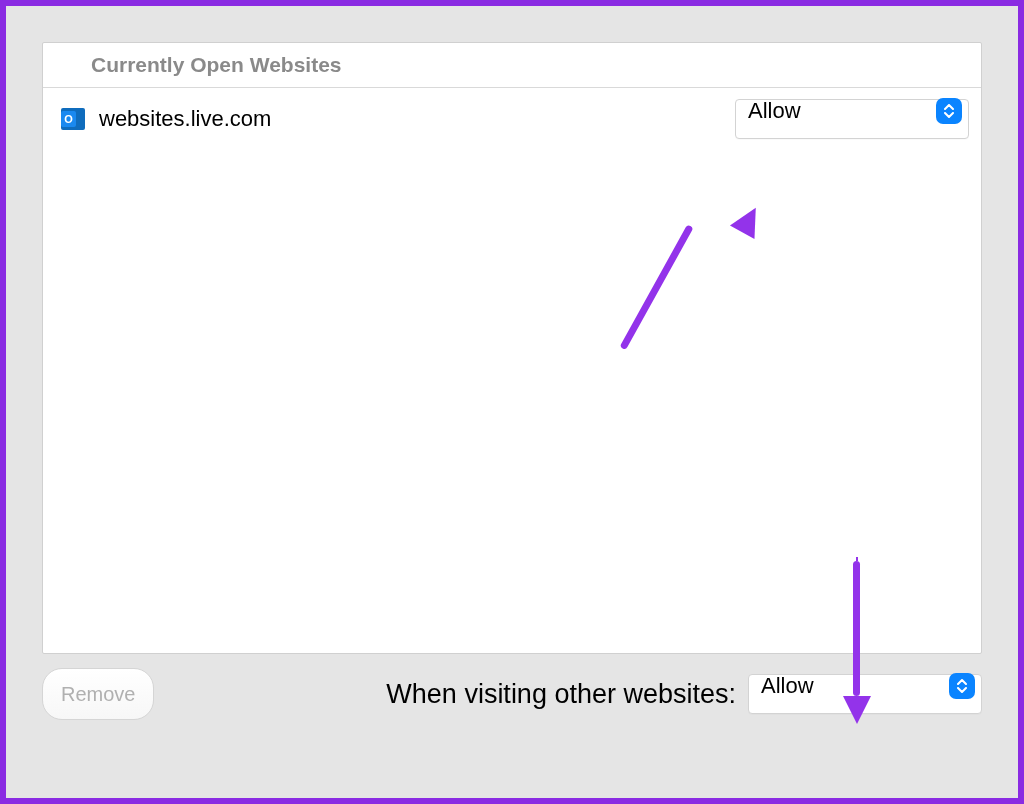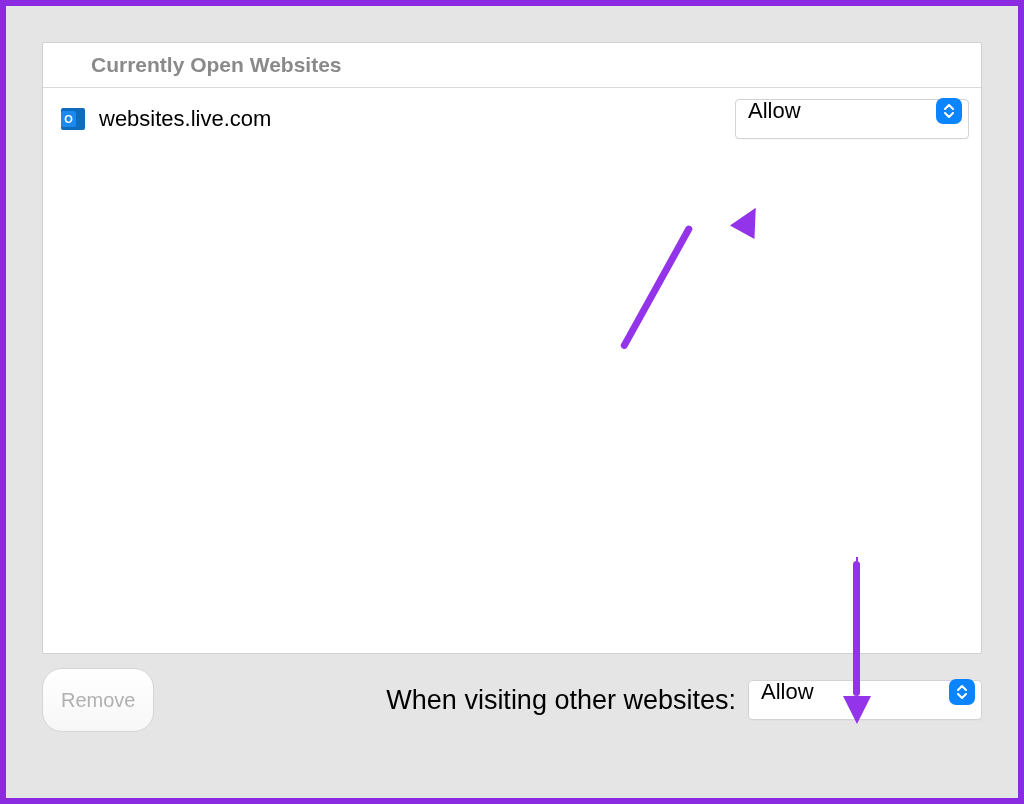--- a/index.html
+++ b/index.html
@@ -133,21 +133,21 @@
     width: 100%;
   }
 
   .remove-btn {
     height: 38px;
     border: 1px solid #d5d5d5;
     border-radius: 20px;
     background: linear-gradient(#ffffff, #f7f7f7);
     color: #b0b0b0;
     font-size: 20px;
-    padding: 12px 18px;
+    padding: 6px 18px;
     display: inline-flex;
     align-items: center;
     box-shadow: 0 0 0 rgba(0,0,0,0);
   }
 
   .spacer { flex: 1 1 auto; }
 
   .other-label {
     font-size: 27px;
     color: #000;

